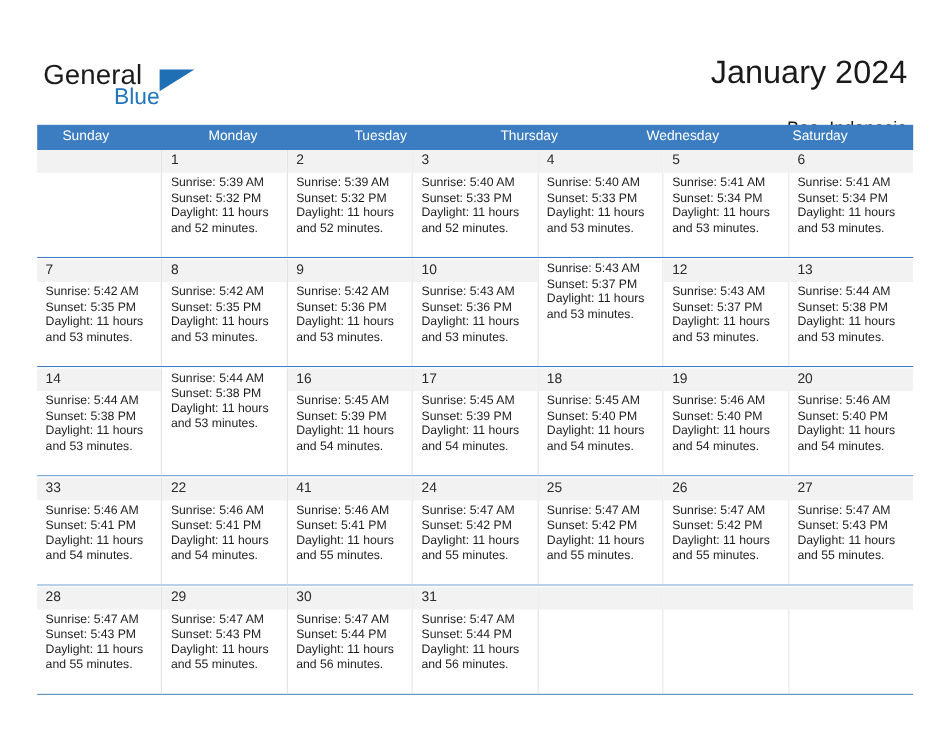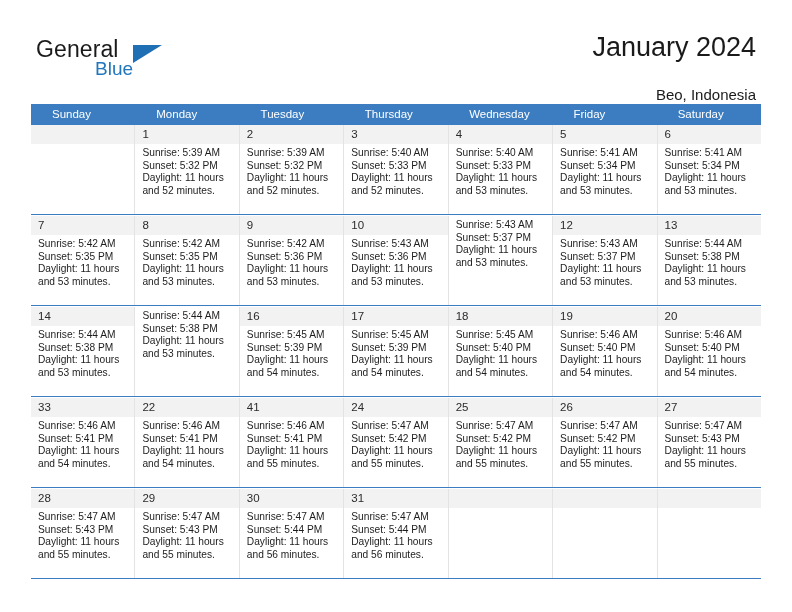--- a/index.html
+++ b/index.html
@@ -18,21 +18,21 @@
     position: relative;
     width: 792px;
     height: 612px;
     box-sizing: border-box;
   }
 
   
   .header {
     position: absolute;
     left: 0;
-    top: 0;
+    top: 13px;
     width: 792px;
     height: 104px;
   }
   .logo {
     position: absolute;
     left: 36px;
     top: 36px;
     width: 190px;
     height: 52px;
   }
@@ -177,21 +177,20 @@
 
   </div>
 
   <div class="calendar">
     <div class="dow-row" id="dow-row">
         <div class="dow">Sunday</div>
         <div class="dow">Monday</div>
         <div class="dow">Tuesday</div>
         <div class="dow">Thursday</div>
         <div class="dow">Wednesday</div>
-        <div class="dow">Friday</div>
         <div class="dow">Saturday</div>
       </div>
     <div id="weeks-container">
         <div class="week">
           <div class="cell empty">
             <span class="daynum"></span>
             <div class="info">
               <div></div>
               <div></div>
               <div></div>

